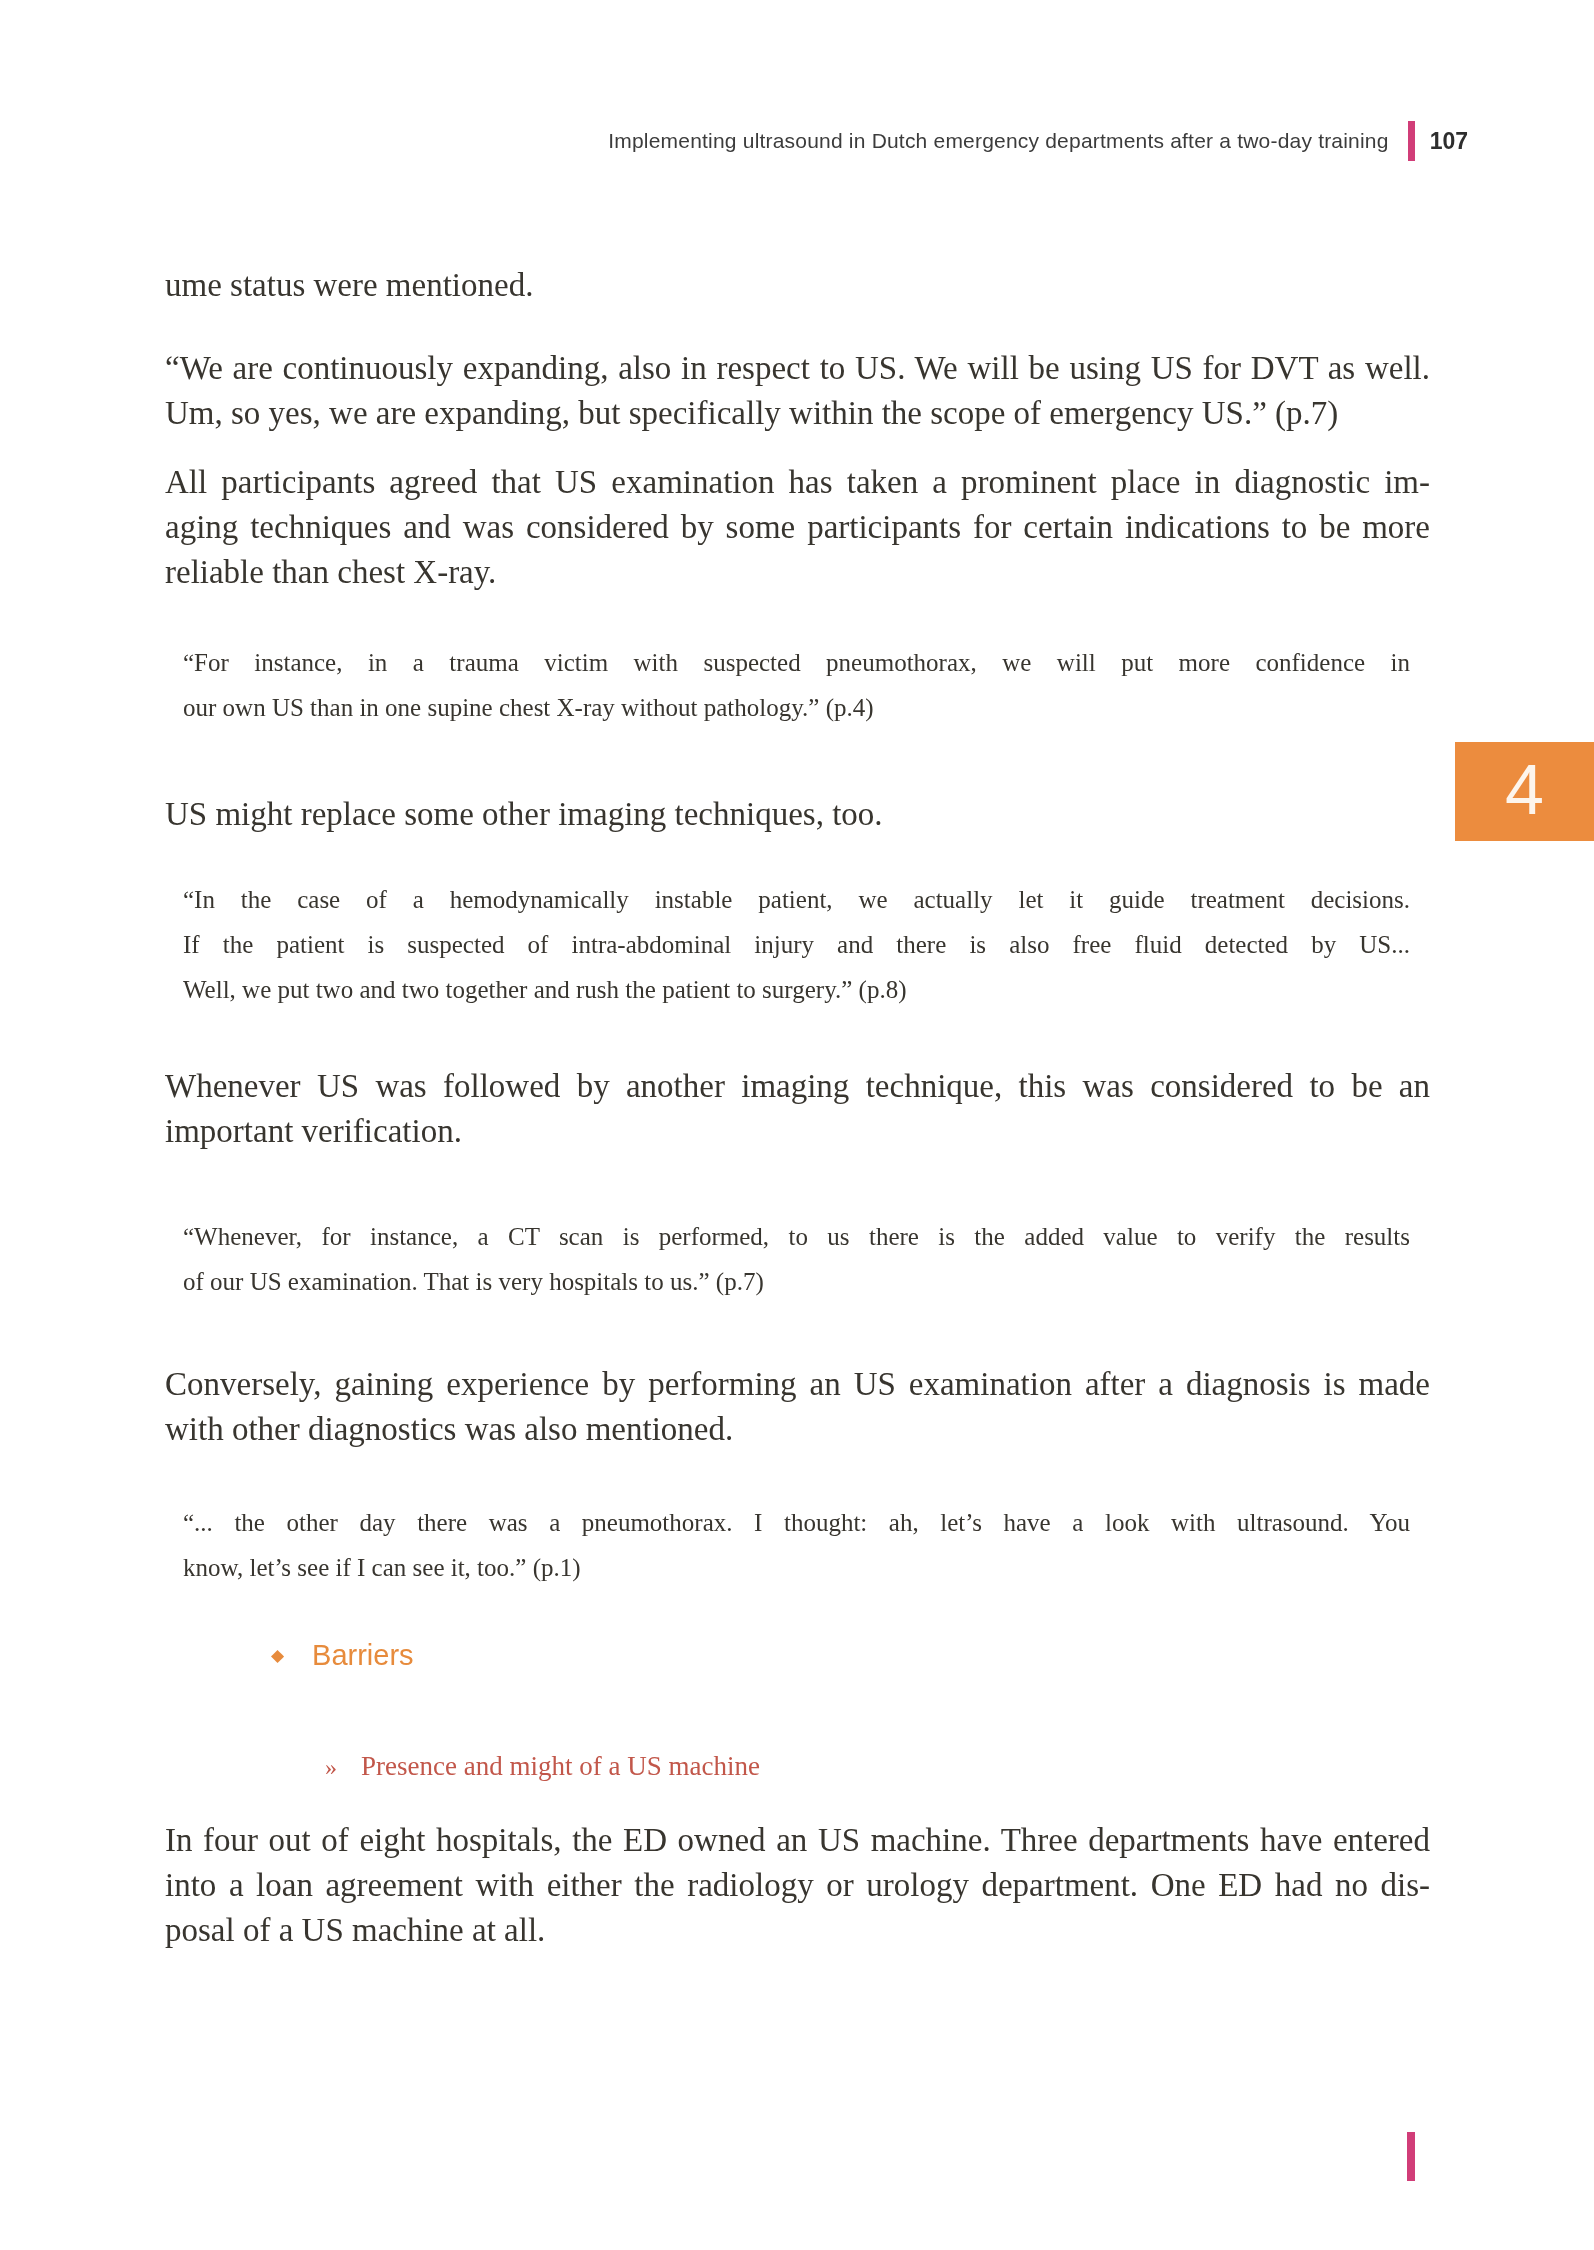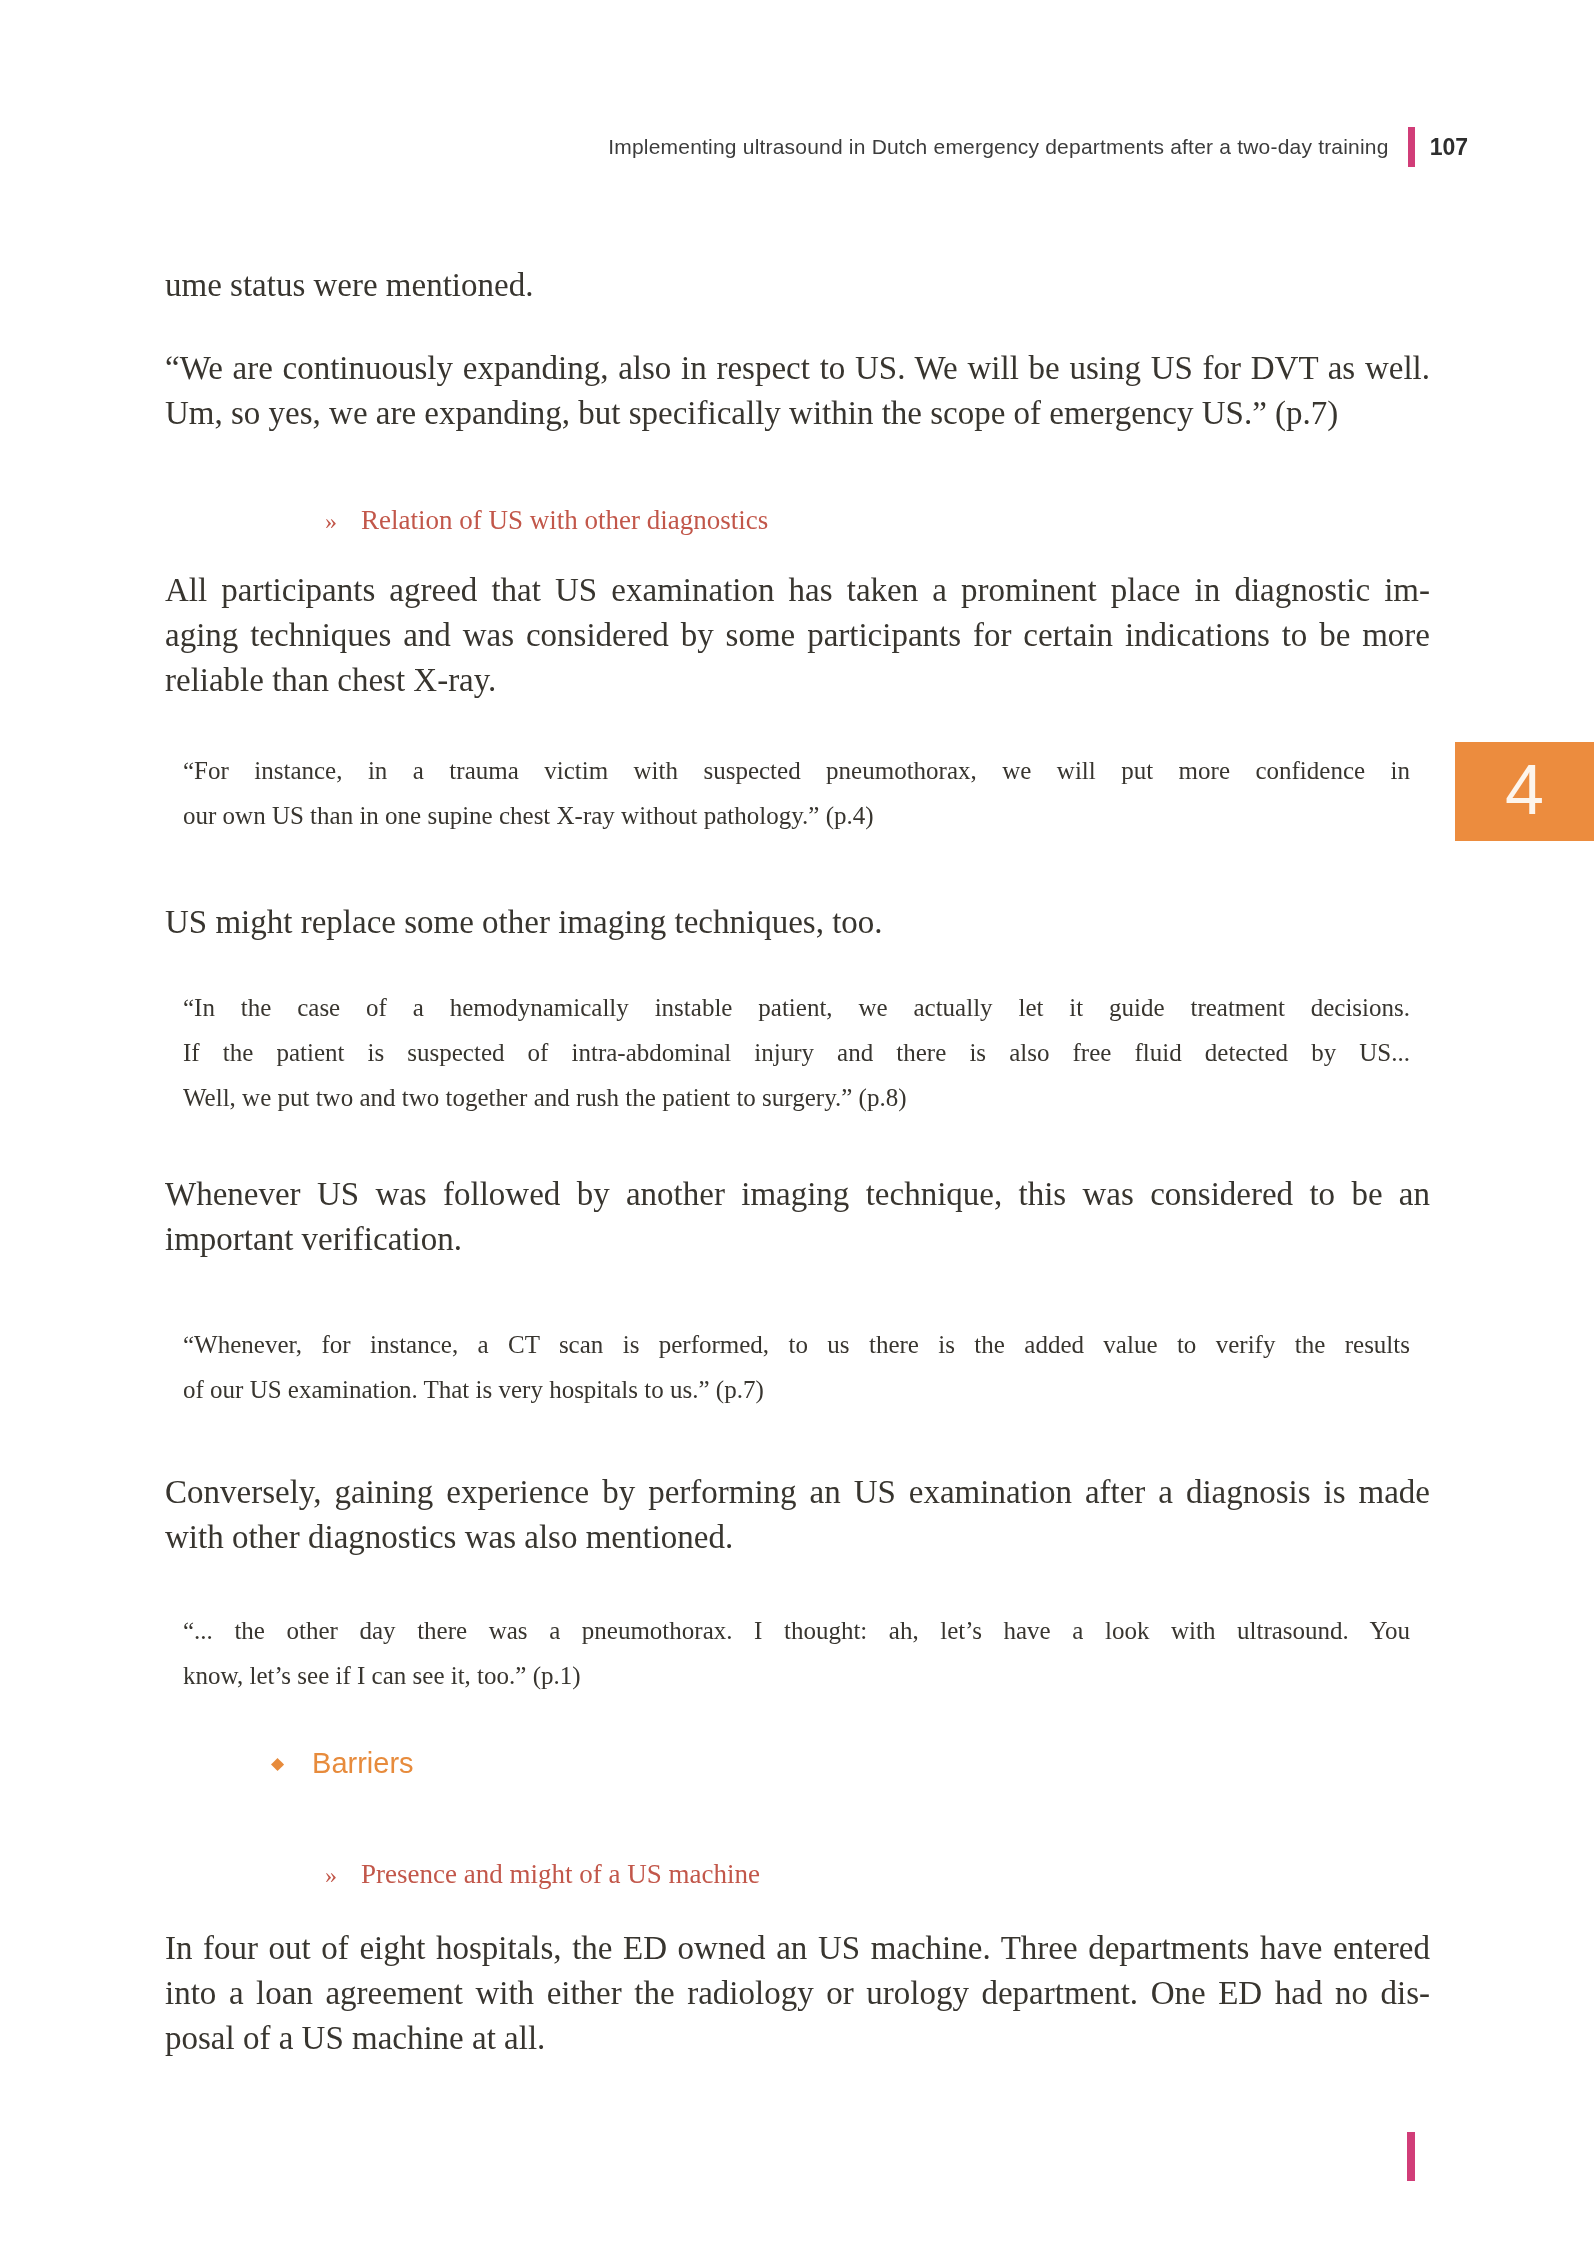--- a/index.html
+++ b/index.html
@@ -3,21 +3,21 @@
 <meta charset="utf-8">
 <style>
   html,body { margin:0; padding:0; background:#ffffff; }
   .page {
     position:relative; width:1594px; height:2250px; background:#ffffff;
     font-family:"Liberation Serif", serif; color:#38352f; overflow:hidden;
   }
 
   
   .header {
-    position:absolute; top:124px; right:126px; height:46px;
+    position:absolute; top:118px; right:126px; height:46px;
     display:flex; align-items:center;
   }
   .header-title {
     font-family:"Liberation Sans", sans-serif; font-size:21px; color:#3c3c3c;
     letter-spacing:0.2px;
   }
   .header-bar { width:7px; height:40px; background:#d13d78; margin:0 15px 0 19px; }
   .header-num {
     font-family:"Liberation Sans", sans-serif; font-size:23px; font-weight:bold; color:#2e2e2e;
   }
@@ -73,23 +73,20 @@
 
     <div class="para">
         <div class="ln">ume status were mentioned.</div>
       </div>
 
     <div class="para" style="margin-top:38px">
         <div class="ln">“We are continuously expanding, also in respect to US. We will be using US for DVT as well.</div>
         <div class="ln">Um, so yes, we are expanding, but specifically within the scope of emergency US.” (p.7)</div>
       </div>
 
-    <div class="subheading" style="margin-top:62px">
-      <span class="marker">»</span><span>Relation of US with other diagnostics</span>
-    </div>
 
     <div class="para" style="margin-top:24px">
         <div class="ln">All participants agreed that US examination has taken a prominent place in diagnostic im-</div>
         <div class="ln">aging techniques and was considered by some participants for certain indications to be more</div>
         <div class="ln">reliable than chest X-ray.</div>
       </div>
 
     <div class="quote" style="margin-top:45px">
         <div class="ln">“For instance, in a trauma victim with suspected pneumothorax, we will put more confidence in</div>
         <div class="ln">our own US than in one supine chest X-ray without pathology.” (p.4)</div>

